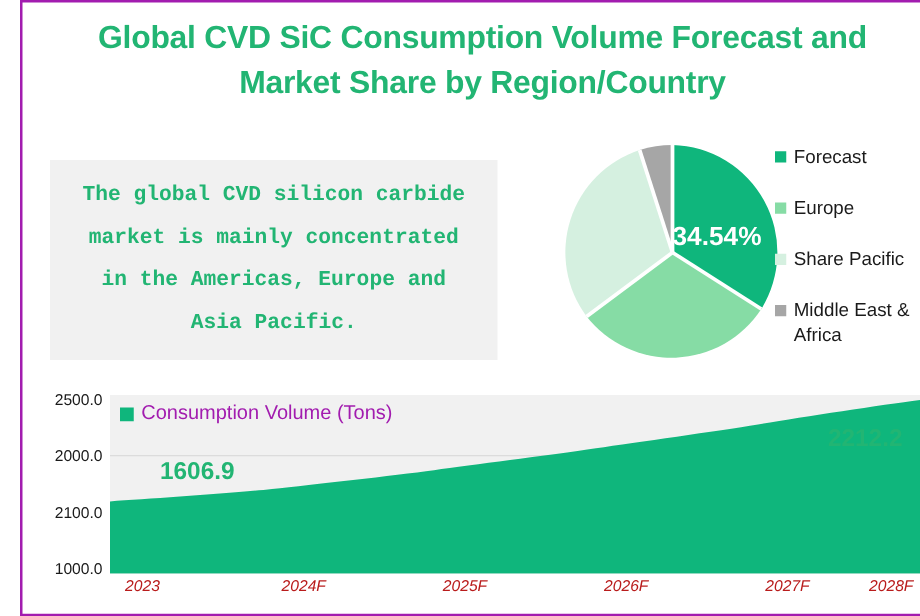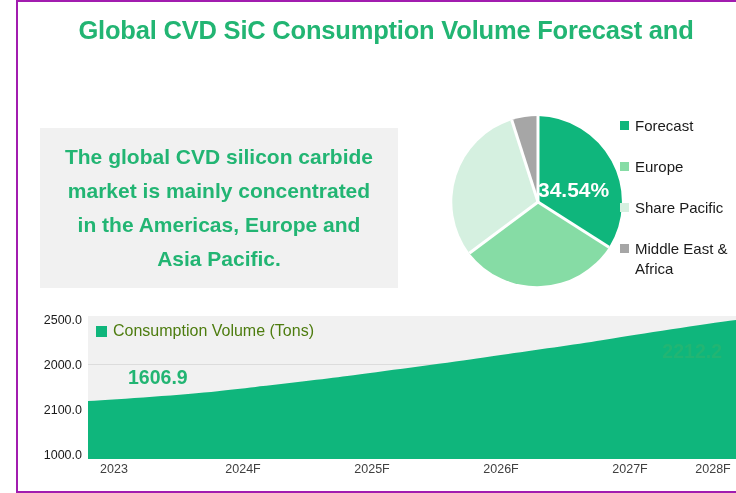--- a/index.html
+++ b/index.html
@@ -48,24 +48,25 @@
     height: 160px;
     background: #f1f1f1;
     box-sizing: border-box;
     display: flex;
     align-items: center;
     justify-content: center;
   }
   .callout-text {
     color: #22b573;
     font-weight: bold;
-    font-size: 21px;
+    font-size: 17px;
     line-height: 34px;
     text-align: center;
     padding: 0 16px;
+    font-family: Liberation Mono, monospace;
   }
 
   
   .pie-wrap {
     position: absolute;
     left: 432px;
     top: 112px;
     width: 176px;
     height: 176px;
   }
@@ -159,21 +160,21 @@
     align-items: center;
   }
   .series-swatch {
     width: 11px;
     height: 11px;
     background: #0fb67c;
     margin-right: 6px;
   }
   .series-label {
     font-size: 16px;
-    color: #4d7c0f;
+    color: #a21caf;
     white-space: nowrap;
   }
   .value-label {
     position: absolute;
     color: #22b573;
     font-weight: bold;
     font-size: 19.5px;
     white-space: nowrap;
   }
   .value-start { left: 40px; top: 50px; }
@@ -181,34 +182,36 @@
   .x-axis {
     position: absolute;
     left: 60px;
     top: 150px;
     width: 648px;
     height: 20px;
   }
   .x-tick {
     position: absolute;
     font-size: 12.5px;
-    color: #404040;
+    color: #b91c1c;
     white-space: nowrap;
     transform: translateX(-50%);
+    font-style: italic;
   }
 
   
 </style>
 </head>
 <body>
 
 <div id="infographic">
 
   <div class="title-block">
     <div class="title-line">Global CVD SiC Consumption Volume Forecast and</div>
+    <div class="title-line">Market Share by Region/Country</div>
   </div>
 
   <div class="callout">
     <div class="callout-text">The global CVD silicon carbide market is mainly concentrated in the Americas, Europe and Asia Pacific.</div>
   </div>
 
   <div class="pie-wrap">
     <svg class="pie-svg" width="176" height="176" viewBox="0 0 176 176">
 
       <path d="M 88 88 L 88 2 A 86 86 0 0 1 159.05 133.21 Z" fill="#0fb67c"></path>

